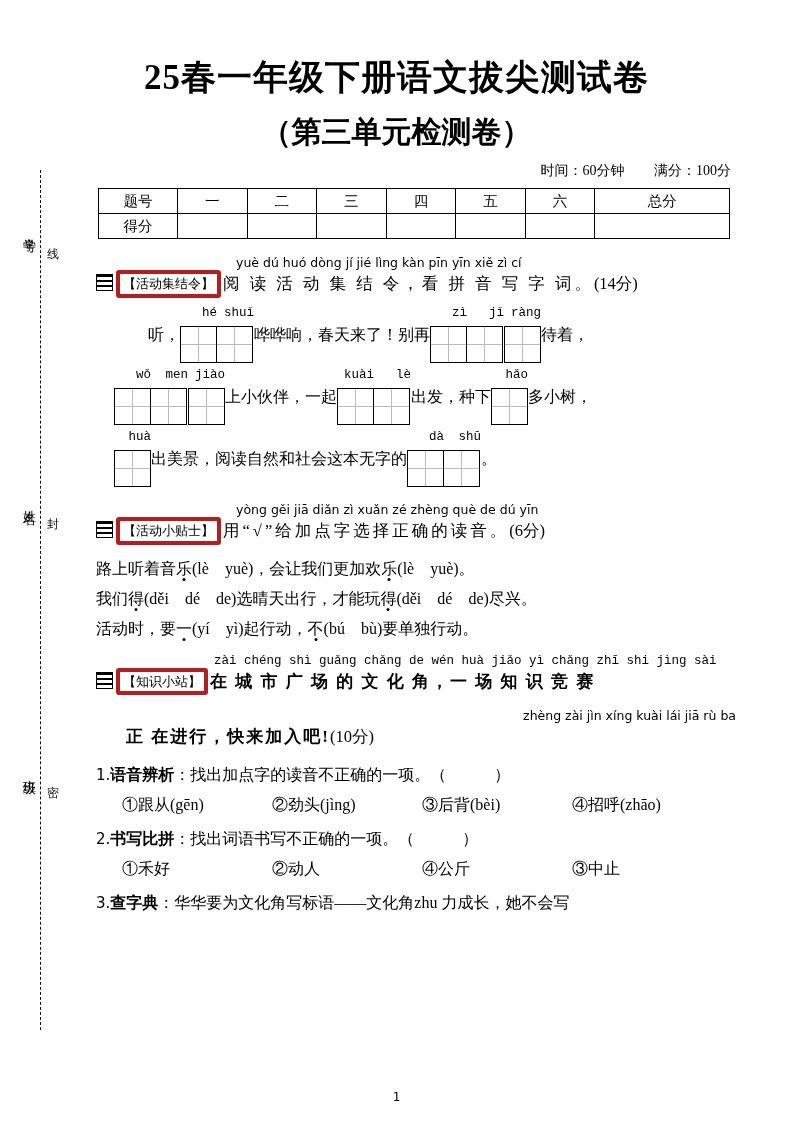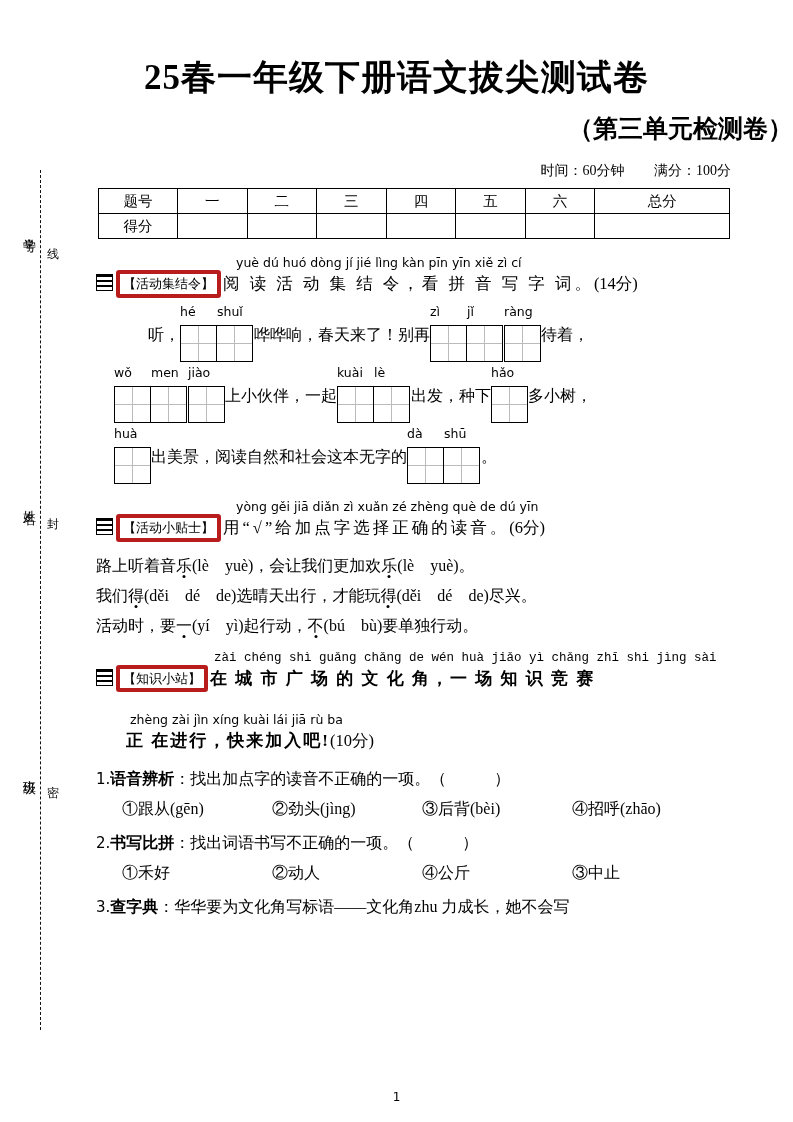--- a/index.html
+++ b/index.html
@@ -38,22 +38,22 @@
   .v3{top:600px;}
   .v3s{top:606px;}
 
   
   .title{
     position:absolute;top:54px;left:0;right:0;text-align:center;
     font-size:35px;font-weight:bold;letter-spacing:1px;
     font-family:"Liberation Serif","DejaVu Serif",serif;
   }
   .subtitle{
-    position:absolute;top:112px;left:0;right:0;text-align:right;
-    font-size:25px;font-weight:bold;
+    position:absolute;top:112px;left:0;right:0;text-align:center;
+    font-size:30px;font-weight:bold;
   }
   .meta{
     position:absolute;top:162px;right:62px;
     font-size:14px;
   }
   .meta span{margin-left:26px;}
 
   
   table.score{
     position:absolute;top:188px;left:98px;
@@ -128,21 +128,21 @@
   .q-line .txt{vertical-align:middle;}
 
   .pybox-wrap{display:inline-block;vertical-align:middle;text-align:left;}
   .pybox-wrap .pys{
     display:block;
     font-family:"DejaVu Sans","Liberation Sans",sans-serif;
     font-size:12.5px;
     line-height:14px;
     white-space:nowrap;
   }
-  .pys i{font-style:normal;display:inline-block;width:37px;text-align:left;}
+  .pys i{font-style:normal;display:inline-block;width:37px;text-align:right;font-family:Liberation Mono, monospace;}
 
   .item{
     font-size:16px;
     line-height:30px;
     white-space:nowrap;
   }
   .item .idx{font-family:"DejaVu Sans",sans-serif;font-size:15px;}
   .dot{position:relative;}
   .dot::after{
     content:"";position:absolute;left:50%;bottom:-4px;
@@ -249,21 +249,21 @@
         活动时，要<span class="dot">一</span>(yí　yì)起行动，<span class="dot">不</span>(bú　bù)要单独行动。
       </div>
       <div style="position:absolute;left:-0px;top:0;"></div>
     </div>
 
     <div class="sec" style="margin-top:10px;">
       <div class="pyrow" style="padding-left:118px;font-family:Liberation Mono, monospace;">zài chéng shì guǎng chǎng de  wén huà jiǎo   yì chǎng zhī shi jìng sài</div>
       <div class="sec-head">
         <span class="numbox"></span><span class="tag">【知识小站】</span><span class="big">在 城 市 广 场 的 文 化 角，一 场 知 识 竞 赛</span>
       </div>
-      <div class="pyrow" style="padding-left:34px;margin-top:20px;">zhèng zài jìn xíng  kuài lái jiā rù ba</div>
+      <div class="pyrow" style="padding-left:34px;margin-top:13px;text-align:right;">zhèng zài jìn xíng  kuài lái jiā rù ba</div>
       <div class="sec-head" style="padding-left:30px;">
         <span class="big">正 在进行，快来加入吧!</span><span>(10分)</span>
       </div>
 
       <div class="item" style="margin-top:10px;">
         <span class="idx">1.</span><span class="bold">语音辨析</span><span>：找出加点字的读音不正确的一项。（　　　）</span>
       </div>
       <div class="opts indent">
         <span>①跟从(gēn)</span>
         <span>②劲头(jìng)</span>

